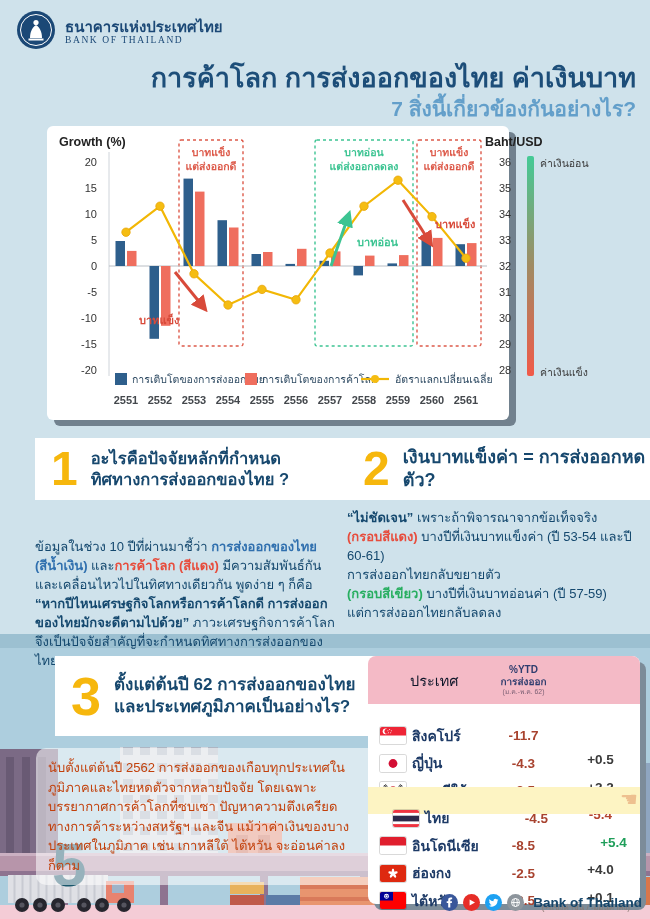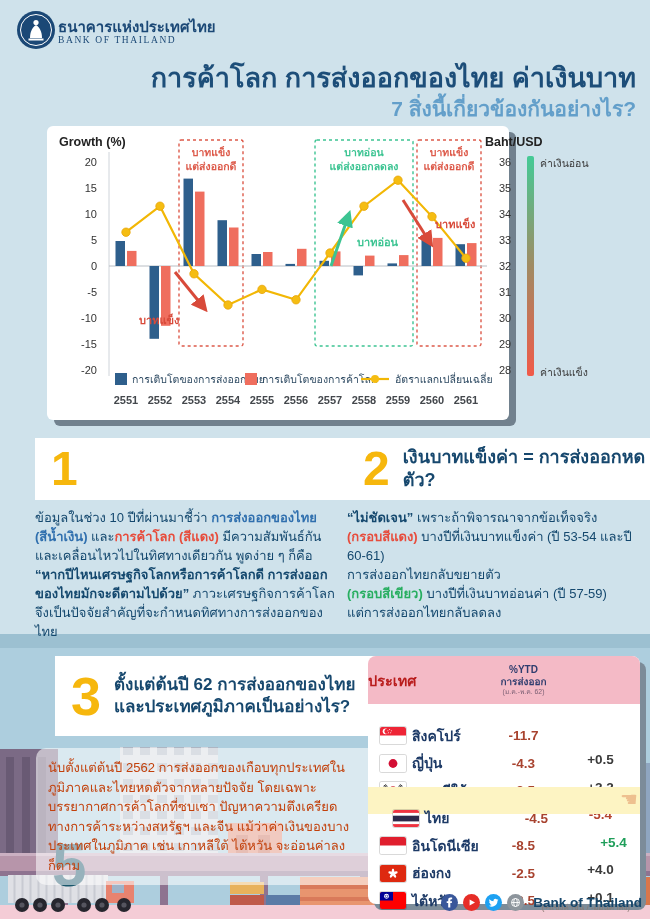--- a/index.html
+++ b/index.html
@@ -2,21 +2,21 @@
 <html><head>
 <meta charset="utf-8">
 <style>
   html,body{margin:0;padding:0;}
   #page{position:relative;width:650px;height:919px;background:#cfe2eb;overflow:hidden;
         font-family:"Liberation Sans","DejaVu Sans",sans-serif;}
   .band{position:absolute;left:0;top:634px;width:650px;height:14px;background:#9cc0d1;}
   .s3bg{position:absolute;left:0;top:648px;width:650px;height:271px;background:#adcede;}
 
   
-  .logo-wrap{position:absolute;left:16px;top:10px;display:flex;align-items:center;gap:2px;}
+  .logo-wrap{position:absolute;left:16px;top:10px;display:flex;align-items:center;gap:9px;}
   .org{line-height:1.15;}
   .org-th{font-size:15px;font-weight:bold;color:#1b4876;}
   .org-en{font-size:9.5px;color:#1b4876;letter-spacing:1.6px;font-family:"Liberation Serif","DejaVu Serif",serif;}
   .title{position:absolute;right:14px;top:56px;font-size:27px;font-weight:bold;color:#1d4e79;white-space:nowrap;}
   .subtitle{position:absolute;right:14px;top:92px;font-size:21px;font-weight:bold;color:#639fca;white-space:nowrap;}
 
   
   .chart-card{position:absolute;left:47px;top:126px;width:462px;height:294px;background:#fff;
               border-radius:6px;box-shadow:7px 6px 0 #71818e;}
 
@@ -25,36 +25,36 @@
   .box1{left:35px;top:438px;width:292px;height:62px;}
   .box2{left:347px;top:438px;width:291px;height:62px;}
   .box3{left:55px;top:656px;width:296px;height:80px;z-index:3;}
   .bignum{font-size:48px;font-weight:bold;color:#f6b70d;line-height:1;}
   .box3 .bignum{font-size:54px;}
   .boxtitle{font-size:16.5px;font-weight:bold;color:#17486e;line-height:1.3;}
   .box2 .boxtitle{font-size:18px;}
   .box3 .boxtitle{font-size:17px;}
 
   .bodytext{position:absolute;font-size:13px;line-height:1.46;color:#14486e;white-space:pre-line;}
-  .body1{left:35px;top:509px;width:308px;}
+  .body1{left:35px;top:538px;width:308px;}
   .body2{left:347px;top:509px;width:298px;}
   .seg-b{font-weight:bold;}
   .seg-blue{color:#2f6fae;font-weight:bold;}
   .seg-red{color:#e74c3c;font-weight:bold;}
   .seg-green{color:#27ae60;font-weight:bold;}
 
   .body3-panel{position:absolute;left:36px;top:748px;width:318px;background:rgba(255,255,255,0.55);
                border-radius:10px;padding:10px 12px;font-size:13px;line-height:1.5;color:#c2410c;z-index:2;}
 
   
   .table-card{position:absolute;left:368px;top:656px;width:272px;height:248px;background:#fff;
               border-radius:8px;box-shadow:6px 6px 0 #7c8c99;z-index:3;}
   .table-head{display:grid;grid-template-columns:118px 75px 79px;background:#f4bac6;
               border-radius:8px 8px 0 0;height:48px;align-items:center;}
-  .th-country{font-size:14.5px;font-weight:bold;color:#b91c1c;}
+  .th-country{font-size:14.5px;font-weight:normal;color:#0f172a;padding-left:42px;}
   .th-col{font-size:10px;font-weight:bold;color:#2f3d6e;text-align:center;white-space:pre-line;line-height:1.15;}
   .th-sub{display:block;font-size:6.8px;font-weight:normal;color:#7c6074;margin-top:1px;}
   .trow{display:grid;grid-template-columns:44px 74px 75px 79px;align-items:center;height:27.5px;position:relative;}
   .trow.hl{background:#fdf4c3;padding-left:13px;}
   .flag{margin-left:12px;}
   .c-name{font-size:14px;font-weight:bold;color:#1d3a66;}
   .c-ytd{font-size:13.5px;font-weight:bold;color:#a8432f;text-align:center;}
   .c-fx{font-size:13.5px;font-weight:bold;text-align:center;margin-top:48px;}
   .fx-dark{color:#3a3a3a;}.fx-red{color:#b5452f;}.fx-green{color:#1f9e5a;}
   .pointer{position:absolute;right:2px;top:2px;font-size:20px;color:#eec08f;line-height:1;}
@@ -204,20 +204,21 @@
         <text x="249.0" y="278" text-anchor="middle" font-size="11" font-weight="bold" fill="#44484d" font-family="Liberation Sans, DejaVu Sans, sans-serif">2556</text>
         <text x="283.0" y="278" text-anchor="middle" font-size="11" font-weight="bold" fill="#44484d" font-family="Liberation Sans, DejaVu Sans, sans-serif">2557</text>
         <text x="317.0" y="278" text-anchor="middle" font-size="11" font-weight="bold" fill="#44484d" font-family="Liberation Sans, DejaVu Sans, sans-serif">2558</text>
         <text x="351.0" y="278" text-anchor="middle" font-size="11" font-weight="bold" fill="#44484d" font-family="Liberation Sans, DejaVu Sans, sans-serif">2559</text>
         <text x="385.0" y="278" text-anchor="middle" font-size="11" font-weight="bold" fill="#44484d" font-family="Liberation Sans, DejaVu Sans, sans-serif">2560</text>
         <text x="419.0" y="278" text-anchor="middle" font-size="11" font-weight="bold" fill="#44484d" font-family="Liberation Sans, DejaVu Sans, sans-serif">2561</text>
       </svg></div>
 
   <div class="numbox box1">
     <span class="bignum">1</span>
+    <span class="boxtitle">อะไรคือปัจจัยหลักที่กำหนด<br>ทิศทางการส่งออกของไทย ?</span>
   </div>
   <div class="bodytext body1"><span class="seg-n">ข้อมูลในช่วง 10 ปีที่ผ่านมาชี้ว่า </span><span class="seg-blue">การส่งออกของไทย (สีน้ำเงิน)</span><span class="seg-n"> และ</span><span class="seg-red">การค้าโลก (สีแดง)</span><span class="seg-n"> มีความสัมพันธ์กันและเคลื่อนไหวไปในทิศทางเดียวกัน พูดง่าย ๆ ก็คือ </span><span class="seg-b">“หากปีไหนเศรษฐกิจโลกหรือการค้าโลกดี การส่งออกของไทยมักจะดีตามไปด้วย”</span><span class="seg-n"> ภาวะเศรษฐกิจการค้าโลก จึงเป็นปัจจัยสำคัญที่จะกำหนดทิศทางการส่งออกของไทย</span></div>
 
   <div class="numbox box2">
     <span class="bignum">2</span>
     <span class="boxtitle">เงินบาทแข็งค่า = การส่งออกหดตัว?</span>
   </div>
   <div class="bodytext body2"><span class="seg-b">“ไม่ชัดเจน”</span><span class="seg-n"> เพราะถ้าพิจารณาจากข้อเท็จจริง
 </span><span class="seg-red">(กรอบสีแดง)</span><span class="seg-n"> บางปีที่เงินบาทแข็งค่า (ปี 53-54 และปี 60-61)
 การส่งออกไทยกลับขยายตัว

